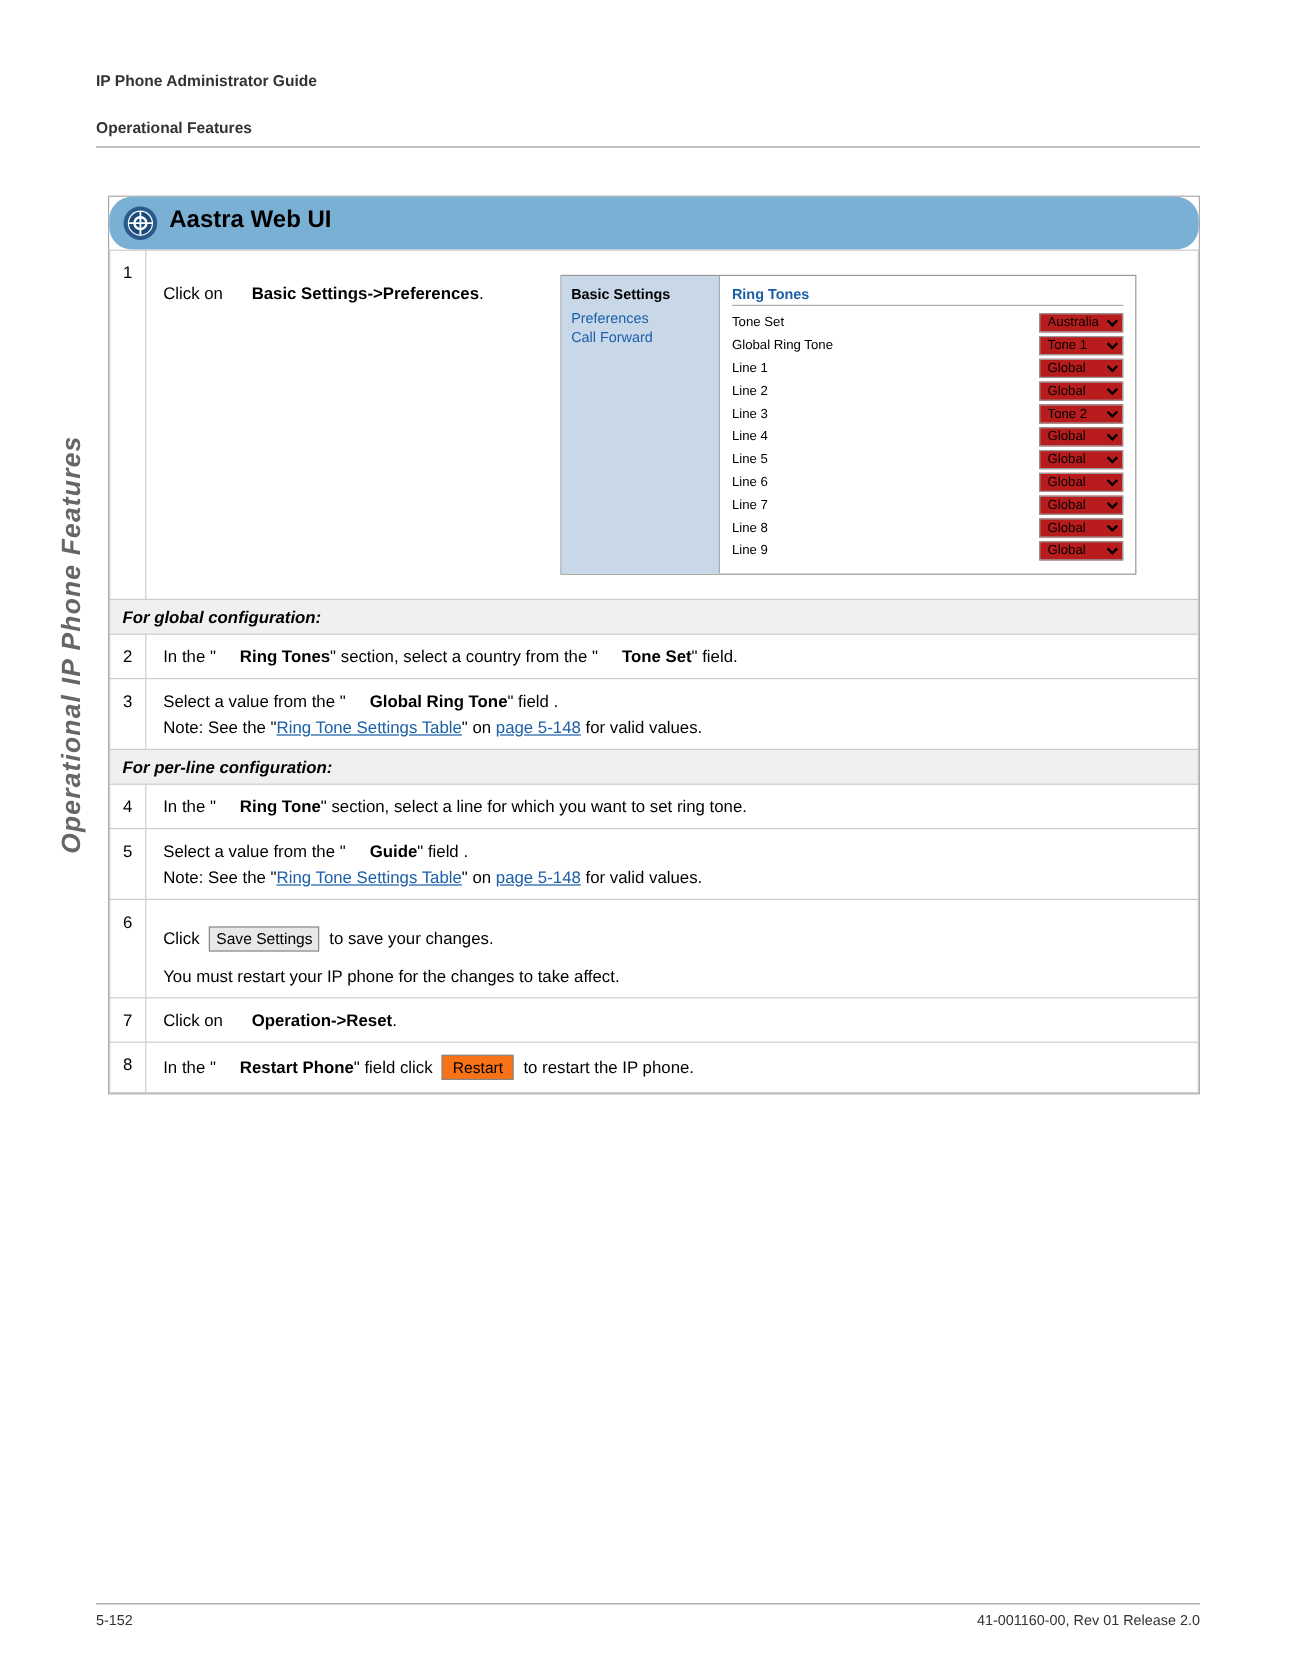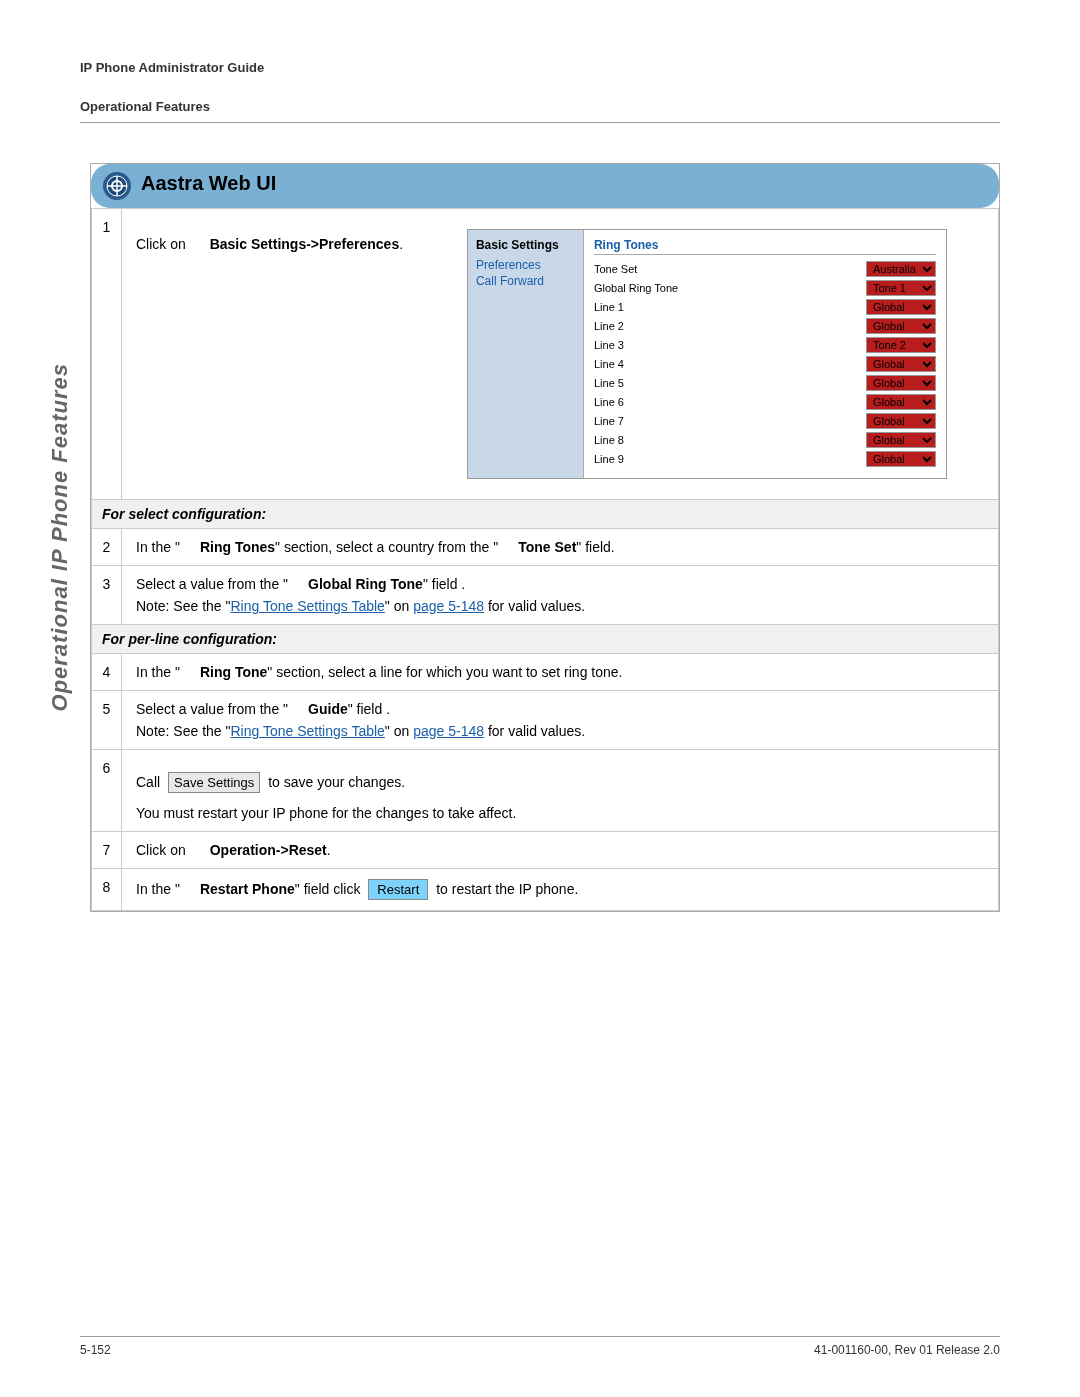--- a/index.html
+++ b/index.html
@@ -130,21 +130,21 @@
 
     
     .web-ui-screenshot {
       border: 1px solid #999;
       margin: 10px 0 10px 60px;
       display: inline-flex;
       width: 480px;
     }
     .web-ui-sidebar {
       background: #c8d8e8;
-      width: 116px;
+      width: 132px;
       padding: 8px;
       border-right: 1px solid #aaa;
     }
     .web-ui-sidebar-title {
       font-size: 12px;
       font-weight: bold;
       color: #000;
       margin-bottom: 6px;
     }
     .web-ui-sidebar-link {
@@ -194,21 +194,21 @@
       border: 1px solid #888;
       background: #e8e8e8;
       padding: 2px 5px;
       font-size: 13px;
       cursor: pointer;
       display: inline-block;
       margin: 12px 4px;
     }
     .btn-restart {
       border: 1px solid #888;
-      background: #7dd3fc;
+      background: #f97316;
       padding: 2px 8px;
       font-size: 13px;
       cursor: pointer;
       display: inline-block;
       margin: 0 4px;
     }
 
     
     .footer-section {
       position: absolute;
@@ -318,21 +318,21 @@
                         <select class="web-ui-select"><option>Global</option></select>
                       </div>
                     </div>
               </div>
             </div>
           </td>
         </tr>
 
         <tr class="section-header-row">
           <td colspan="2">
-            <span>For select configuration:</span>
+            <span>For global configuration:</span>
           </td>
         </tr>
 
         <tr>
           <td class="num-cell">2</td>
           <td class="content-cell">
             <span>In the "</span><span class="bold-text">Ring Tones</span><span>" section, select a country from the "</span><span class="bold-text">Tone Set</span><span>" field.</span>
           </td>
         </tr>
 
@@ -365,21 +365,21 @@
             <span>Select a value from the "</span><span class="bold-text">Guide</span><span>" field .</span>
             <span class="note-text">
               <span>Note: See the "</span><span class="link-text">Ring Tone Settings Table</span><span>" on </span><span class="link-text">page 5-148</span><span> for valid values.</span>
             </span>
           </td>
         </tr>
 
         <tr>
           <td class="num-cell">6</td>
           <td class="content-cell">
-            <span>Call </span>
+            <span>Click </span>
             <button class="btn-save">Save Settings</button>
             <span>to save your changes.</span>
             <br>
             <span>You must restart your IP phone for the changes to take affect.</span>
           </td>
         </tr>
 
         <tr>
           <td class="num-cell">7</td>
           <td class="content-cell">

